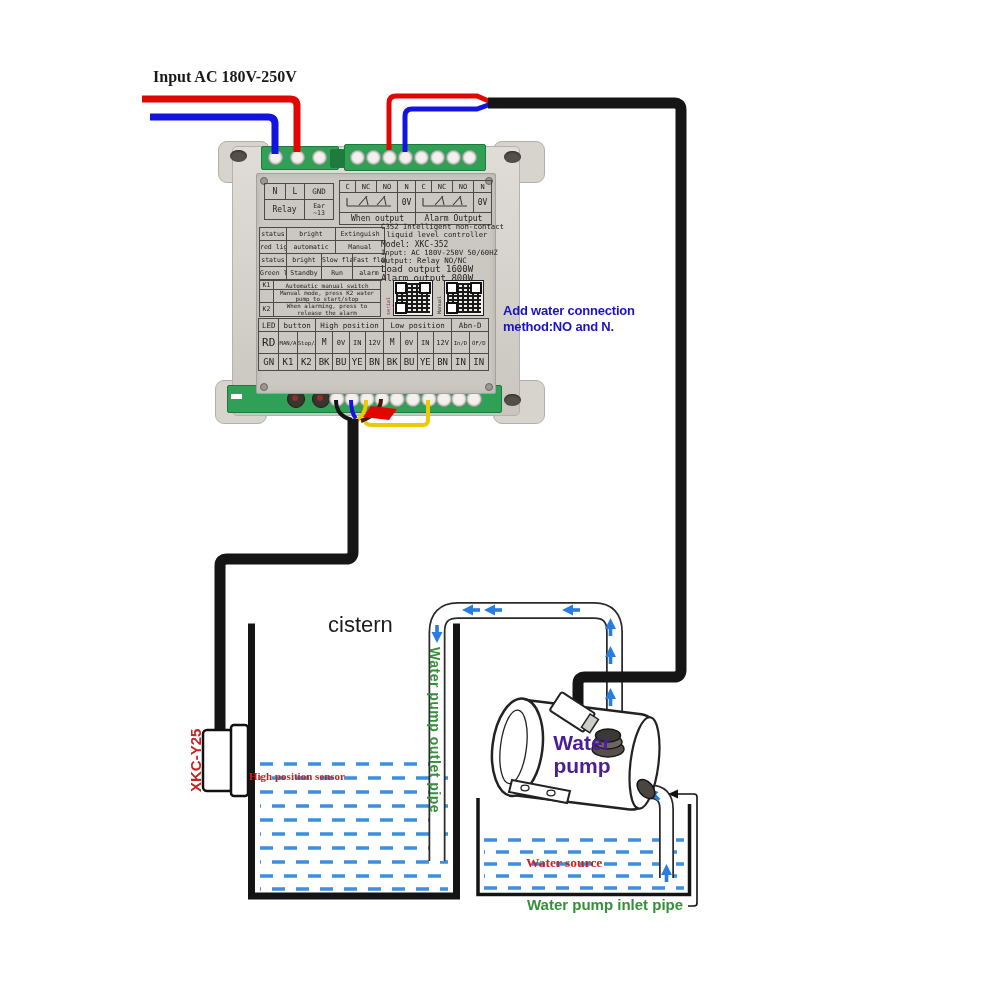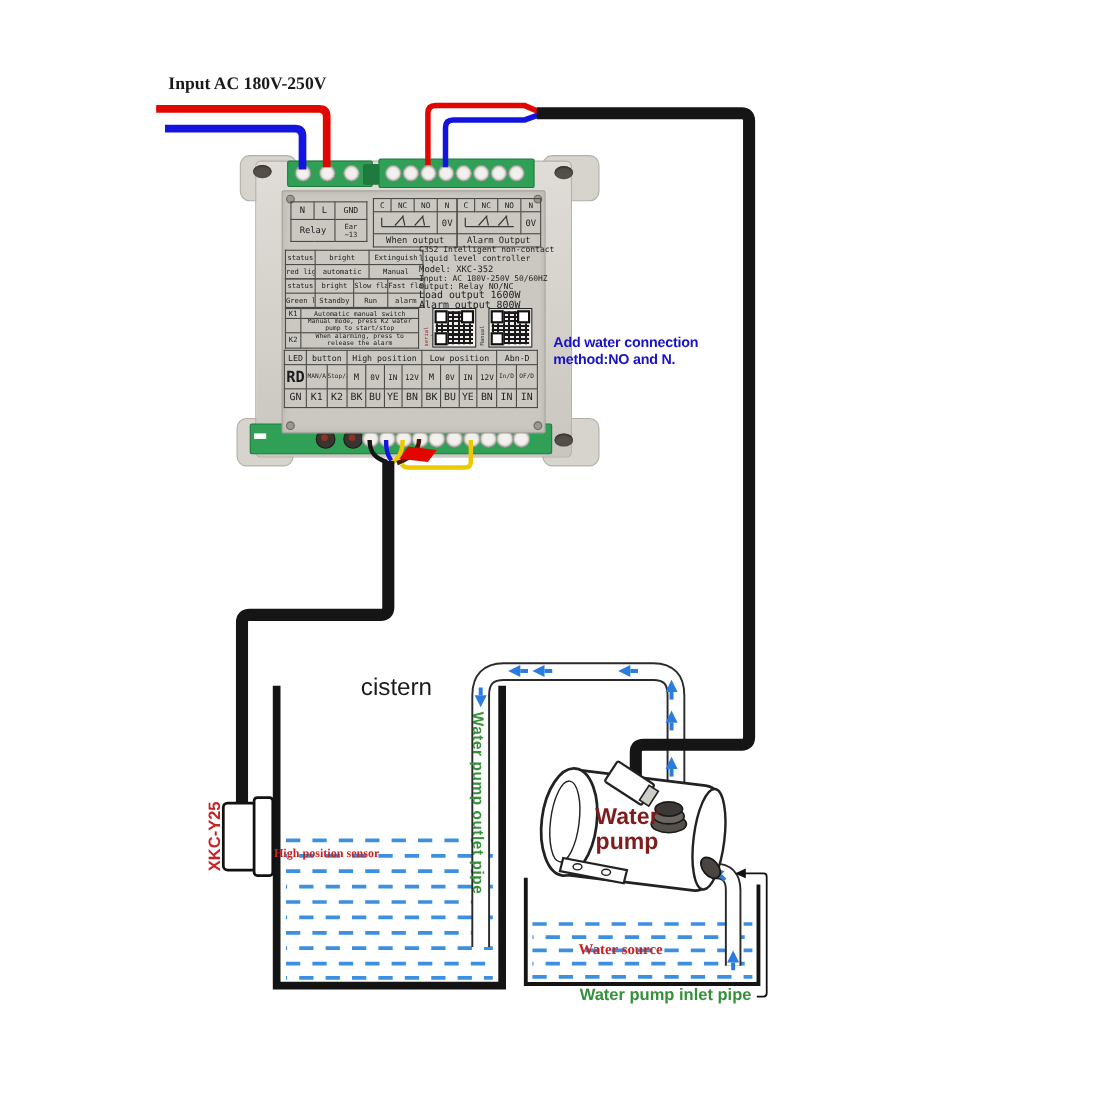--- a/index.html
+++ b/index.html
@@ -20,21 +20,21 @@
         border:1px solid #9a978f;box-shadow:inset 0 0 2px #777;}
   .btnk{position:absolute;width:16px;height:16px;border-radius:50%;background:#3a3430;border:1px solid #201c18;}
   .btnk>div{position:absolute;left:4px;top:4px;width:6px;height:6px;border-radius:50%;background:#8a3524;}
   #plate{position:absolute;left:51px;top:35px;width:238px;height:219px;background:#cbc8c2;
          border:1px solid #a5a29b;border-radius:2px;box-shadow:inset 0 0 6px #b3b0a9;
          font-family:"DejaVu Sans Mono",monospace;color:#1d1d1d;}
   .screw{position:absolute;width:6px;height:6px;border-radius:50%;background:#9b988f;border:1px solid #6a675f;}
   #plate table{border-collapse:collapse;table-layout:fixed;}
   #plate td{border:1px solid #4a4a46;text-align:center;padding:0;overflow:hidden;white-space:nowrap;}
   .f65{font-size:6.5px;line-height:7px;} .f7{font-size:7px;} .f75{font-size:7.5px;margin-top:24px;}
-  .f8{font-size:8px;} .f9{font-size:9px;} .f10{font-size:14px;font-weight:bold;}
+  .f8{font-size:8px;} .f9{font-size:9px;} .f10{font-size:11px;font-weight:normal;}
   .infoline{font-size:7.3px;line-height:8.3px;white-space:nowrap;}
   .qr{position:absolute;width:38px;height:34px;background:#f2f0ec;border:1px solid #222;}
   .qr::before{content:"";position:absolute;inset:2px;
       background:repeating-linear-gradient(90deg,#1a1a1a 0 2px,transparent 2px 5px),
                  repeating-linear-gradient(0deg,#1a1a1a 0 2px,#efede9 2px 4px);}
   .qm{position:absolute;width:8px;height:8px;border:2px solid #111;background:#fff;}
   .vtext{position:absolute;writing-mode:vertical-rl;transform:rotate(180deg);font-size:5px;letter-spacing:0;}
   
   #art{position:absolute;left:0;top:0;z-index:2;pointer-events:none;}
   
@@ -211,21 +211,21 @@
           <tr style="height:13px">
             <td class="f65">K2</td>
             <td style="font-size:5.8px;line-height:6.2px;white-space:normal">When alarming, press to release the alarm</td>
           </tr>
         </tbody>
           </table>
       </div>
 
       <div class="abs" style="left:124px;top:49px;width:112px">
         <div class="infoline" style="text-align:center">C352 Intelligent non-contact</div>
-        <div class="infoline" style="text-align:left">liquid level controller</div>
+        <div class="infoline" style="text-align:center">liquid level controller</div>
         <div class="infoline" style="font-size:8px;margin-top:1px">Model: XKC-352</div>
         <div class="infoline" style="font-size:7.2px">Input: AC 180V-250V 50/60HZ</div>
         <div class="infoline" style="font-size:7.5px">Output: Relay NO/NC</div>
         <div class="infoline" style="font-size:9px">Load output 1600W</div>
         <div class="infoline" style="font-size:9px">Alarm output 800W</div>
       </div>
 
       <div class="vtext" style="left:128px;top:107px;height:34px;color:#8a2a2a">serial number</div>
       <div class="qr" style="left:136px;top:106px">
         <div class="qm" style="left:1px;top:1px"></div>
@@ -391,21 +391,21 @@
   </div>
 
   <div class="ann" style="left:328px;top:612px;font-size:22px;color:#1c1c1c">cistern</div>
 
   <div class="ann redt" style="left:187px;top:792px;font-family:'Liberation Sans',sans-serif;font-size:15px;transform:rotate(-90deg);transform-origin:0 0">XKC-Y25</div>
 
   <div class="ann redt" style="left:249px;top:770px;font-size:11px">High position sensor</div>
 
   <div class="ann greent" style="left:427px;top:647px;writing-mode:vertical-lr;font-size:14px;letter-spacing:0.5px">Water pump outlet pipe</div>
 
-  <div class="ann" style="left:528px;top:731px;width:84px;text-align:center;font-weight:bold;font-size:21px;line-height:23px;color:#7f1d1d">
+  <div class="ann" style="left:540px;top:731px;width:84px;text-align:center;font-weight:bold;font-size:21px;line-height:23px;color:#4c1d95">
     <div>Water</div>
     <div>pump</div>
   </div>
 
 
   <div class="ann redt" style="left:526px;top:855px;font-size:13.5px">Water source</div>
 
   <div class="ann greent" style="left:527px;top:896px;font-size:15px">Water pump inlet pipe</div>
 </div>
 

